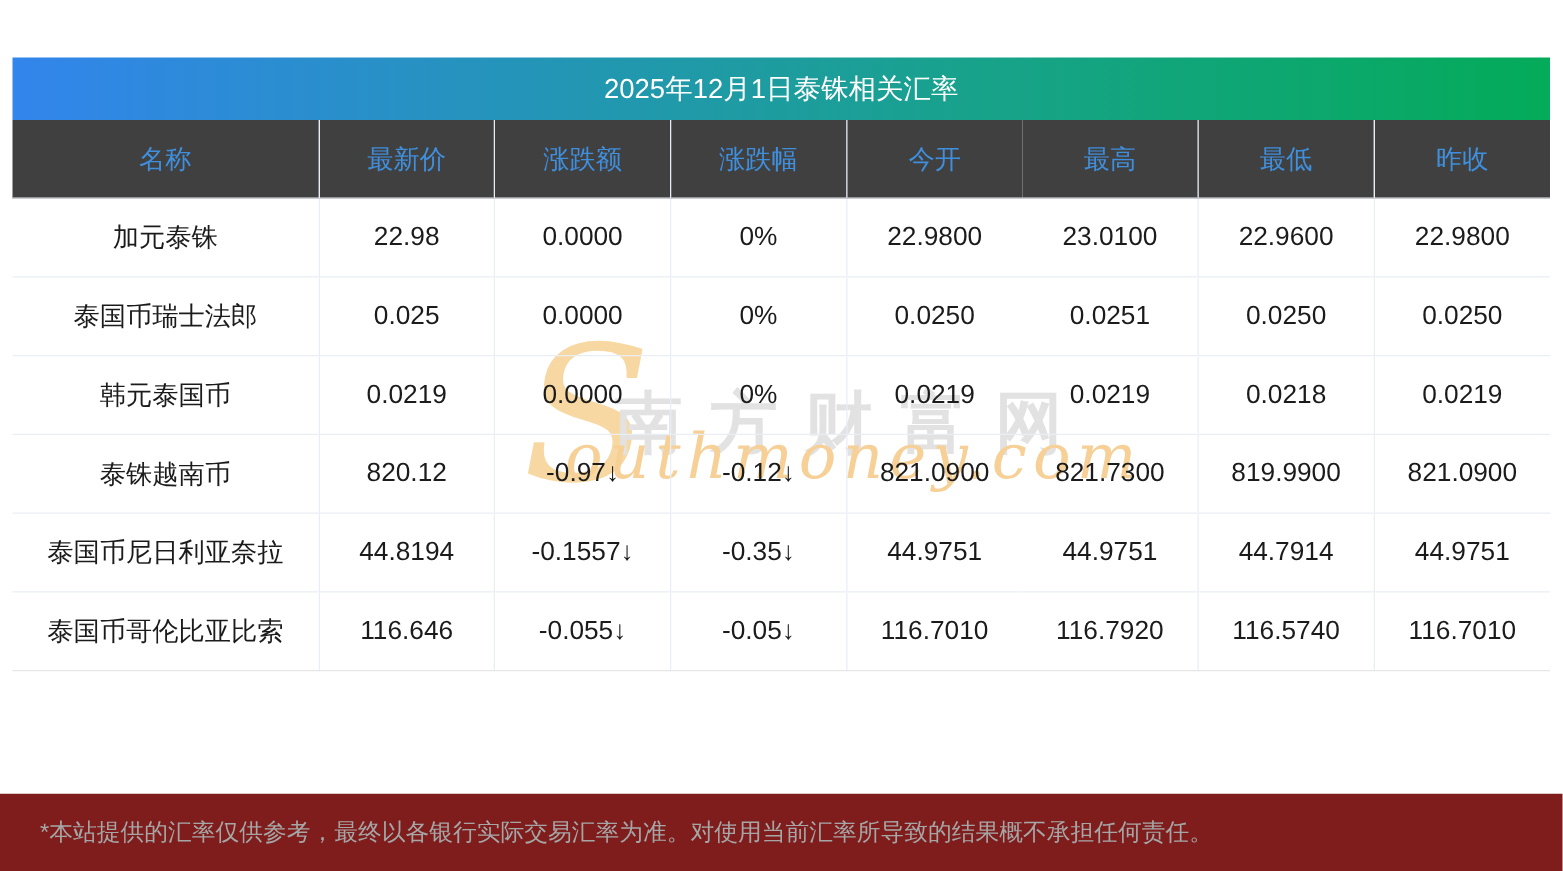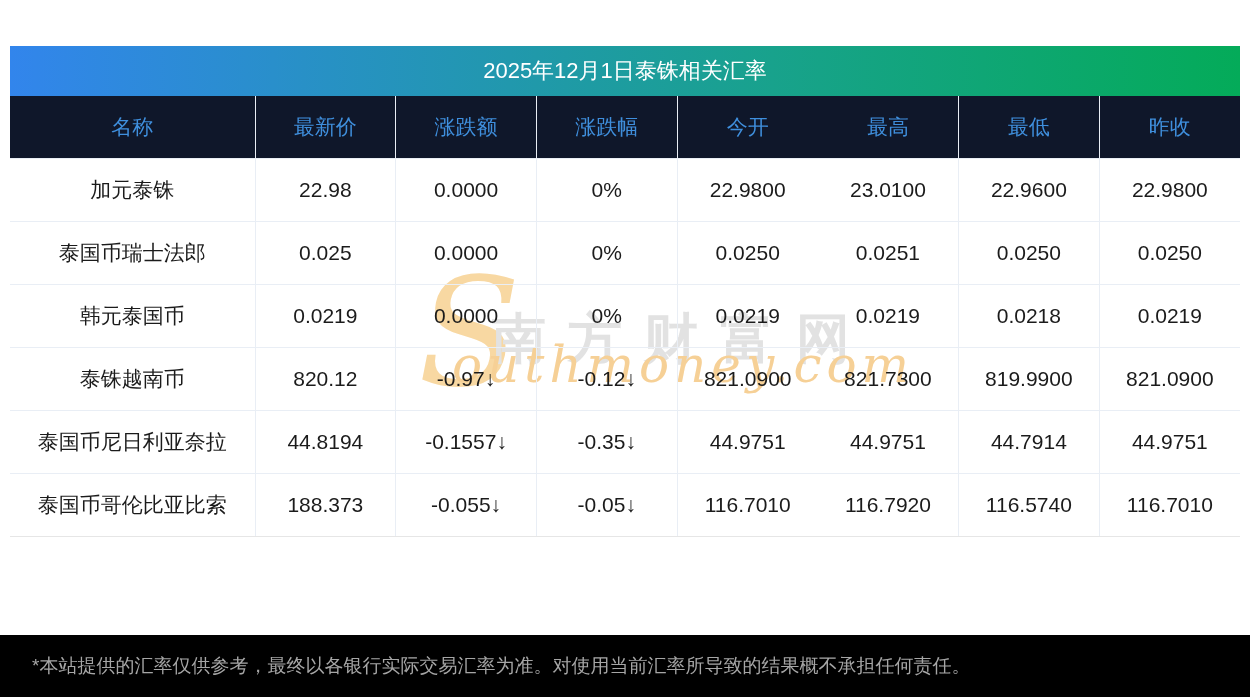--- a/index.html
+++ b/index.html
@@ -29,21 +29,21 @@
     color:#ffffff; font-size:22px;
     background:linear-gradient(90deg, #3285ec 0%, #18a28c 62%, #04ab59 100%);
     margin-top:15px;
   }
 
   table.rates { width:100%; border-collapse:collapse; table-layout:fixed; }
   col.c-name { width:245px; }
 
   table.rates th {
     height:60px;
-    background:#0f172a;
+    background:#404040;
     color:#3f8fdd;
     font-weight:normal;
     font-size:21px;
     text-align:center;
   }
   table.rates td {
     height:60px;
     text-align:center;
     font-size:21px;
     color:#1b1b1b;
@@ -58,21 +58,21 @@
   table.rates th:nth-child(7),    table.rates td:nth-child(7) {
     border-right:1px solid #e9eef5;
   }
 
   td.green { color:#0f9e10; }
 
   
   .footer {
     position:absolute; left:0; top:635px;
     width:1250px; height:62px;
-    background:#000000;
+    background:#7f1d1d;
     display:flex; align-items:center;
     z-index:2;
   }
   .footer-text { padding-left:32px; color:#a6a6a6; font-size:19px; }
 </style>
 </head>
 <body>
 
 <div class="wm wm-s">S</div>
 <div class="wm wm-cn">南方财富网</div>
@@ -149,21 +149,21 @@
           <td class="green">44.8194</td>
           <td class="green">-0.1557↓</td>
           <td class="green">-0.35↓</td>
           <td>44.9751</td>
           <td>44.9751</td>
           <td>44.7914</td>
           <td>44.9751</td>
         </tr>
         <tr>
           <td>泰国币哥伦比亚比索</td>
-          <td class="green">188.373</td>
+          <td class="green">116.646</td>
           <td class="green">-0.055↓</td>
           <td class="green">-0.05↓</td>
           <td>116.7010</td>
           <td>116.7920</td>
           <td>116.5740</td>
           <td>116.7010</td>
         </tr>
       </tbody>
   </table>
 </div>

